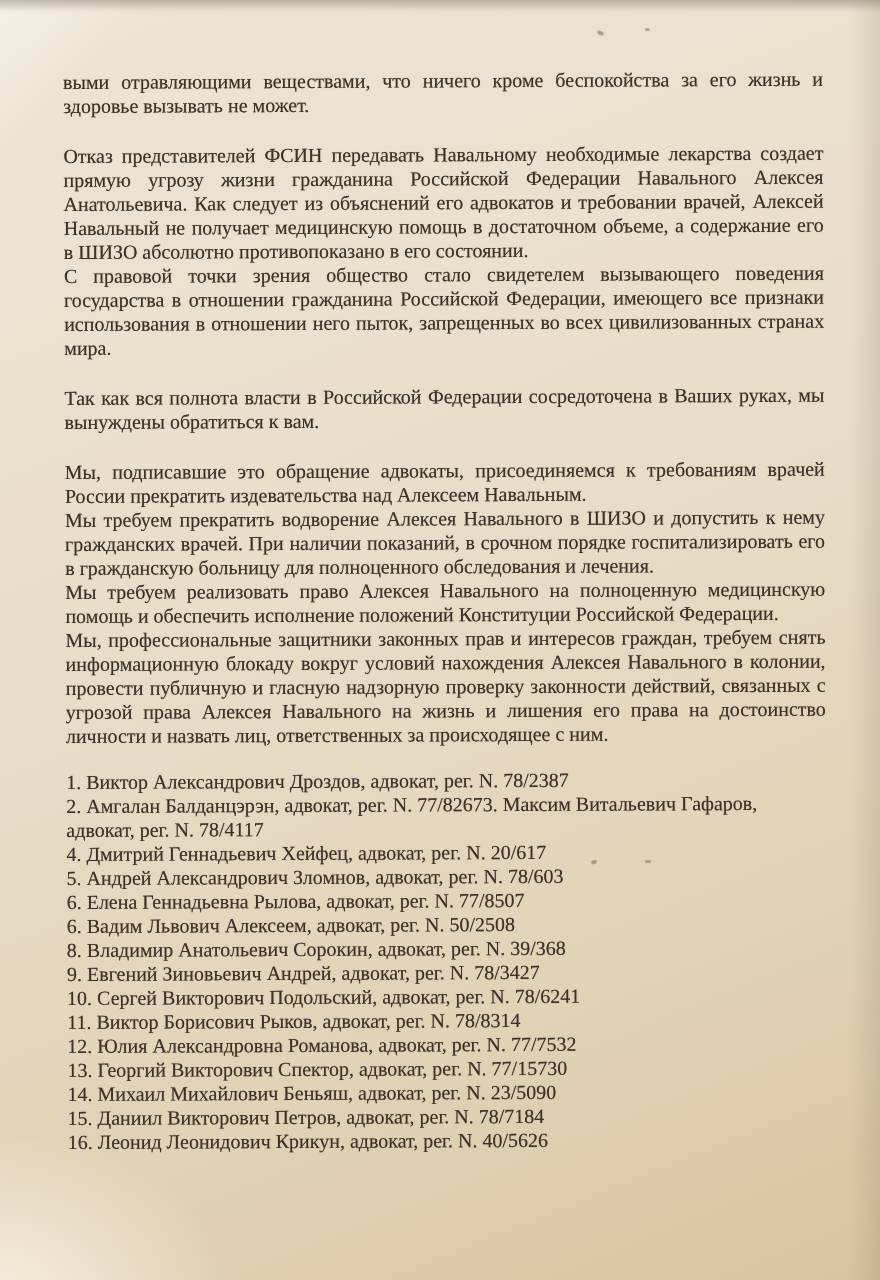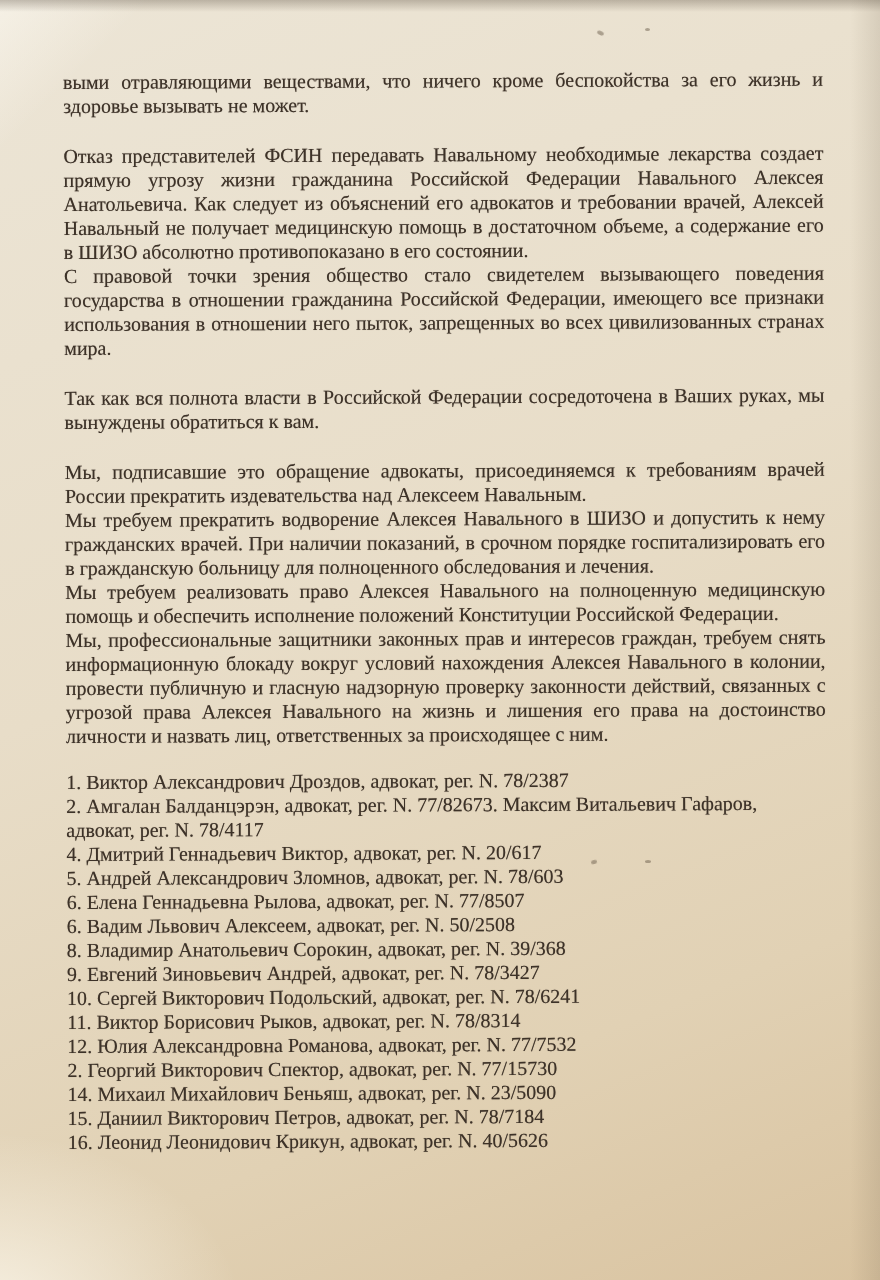--- a/index.html
+++ b/index.html
@@ -63,30 +63,30 @@
         <p class="para">С правовой точки зрения общество стало свидетелем вызывающего поведения государства в отношении гражданина Российской Федерации,  имеющего все признаки использования в отношении него пыток, запрещенных во всех цивилизованных странах мира.</p>
         <p class="para gap">Так как вся полнота власти в Российской Федерации сосредоточена в Ваших руках, мы вынуждены обратиться к вам.</p>
         <p class="para gap">Мы, подписавшие это обращение адвокаты, присоединяемся к требованиям врачей России прекратить издевательства над Алексеем Навальным.</p>
         <p class="para">Мы требуем прекратить водворение Алексея Навального в ШИЗО и допустить к нему гражданских врачей.  При наличии показаний, в срочном порядке госпитализировать его в гражданскую больницу для полноценного обследования и лечения.</p>
         <p class="para">Мы требуем реализовать право Алексея Навального на полноценную медицинскую помощь и обеспечить исполнение положений Конституции Российской Федерации.</p>
         <p class="para">Мы, профессиональные защитники законных прав и интересов граждан, требуем снять информационную блокаду вокруг условий нахождения Алексея Навального в колонии, провести публичную и гласную надзорную проверку законности действий, связанных с угрозой права Алексея Навального на жизнь и лишения его права на достоинство личности и назвать лиц, ответственных за происходящее с ним.</p>
       </div>
     <div class="sig-list">
         <p class="sig"><span>1. Виктор Александрович </span><span class="bold">Дроздов</span><span>, адвокат, рег. N. 78/2387</span></p>
         <p class="sig"><span>2. Амгалан Балданцэрэн, адвокат, рег. N. 77/82673. Максим Витальевич Гафаров, адвокат, рег. N. 78/4117</span></p>
-        <p class="sig"><span>4. Дмитрий Геннадьевич </span><span class="bold">Виктор</span><span>, адвокат, рег. N. 20/617</span></p>
+        <p class="sig"><span>4. Дмитрий Геннадьевич </span><span class="bold">Хейфец</span><span>, адвокат, рег. N. 20/617</span></p>
         <p class="sig"><span>5. Андрей Александрович </span><span class="bold">Зломнов</span><span>, адвокат, рег. N. 78/603</span></p>
         <p class="sig"><span>6. Елена Геннадьевна </span><span class="bold">Рылова</span><span>, адвокат, рег. N. 77/8507</span></p>
         <p class="sig"><span>6. Вадим Львович </span><span class="bold">Алексеем</span><span>, адвокат, рег. N. 50/2508</span></p>
         <p class="sig"><span>8. Владимир Анатольевич </span><span class="bold">Сорокин</span><span>, адвокат, рег. N. 39/368</span></p>
         <p class="sig"><span>9. Евгений Зиновьевич </span><span class="bold">Андрей</span><span>, адвокат, рег. N. 78/3427</span></p>
         <p class="sig"><span>10. Сергей Викторович </span><span class="bold">Подольский</span><span>, адвокат, рег. N. 78/6241</span></p>
         <p class="sig"><span>11. Виктор Борисович </span><span class="bold">Рыков</span><span>, адвокат, рег. N. 78/8314</span></p>
         <p class="sig"><span>12. Юлия Александровна </span><span class="bold">Романова</span><span>, адвокат, рег. N. 77/7532</span></p>
-        <p class="sig"><span>2. Георгий Викторович </span><span class="bold">Спектор</span><span>, адвокат, рег. N. 77/15730</span></p>
+        <p class="sig"><span>13. Георгий Викторович </span><span class="bold">Спектор</span><span>, адвокат, рег. N. 77/15730</span></p>
         <p class="sig"><span>14. Михаил Михайлович </span><span class="bold">Беньяш</span><span>, адвокат, рег. N. 23/5090</span></p>
         <p class="sig"><span>15. Даниил Викторович </span><span class="bold">Петров</span><span>, адвокат, рег. N. 78/7184</span></p>
         <p class="sig"><span>16. Леонид Леонидович </span><span class="bold">Крикун</span><span>, адвокат, рег. N. 40/5626</span></p>
       </div>
   </div>
 
   <div class="shade-top"></div>
   <div class="shade-right"></div>
 
   <span class="speck" style="left:597px; top:31px; width:7px; height:4px; transform:rotate(25deg);"></span>

